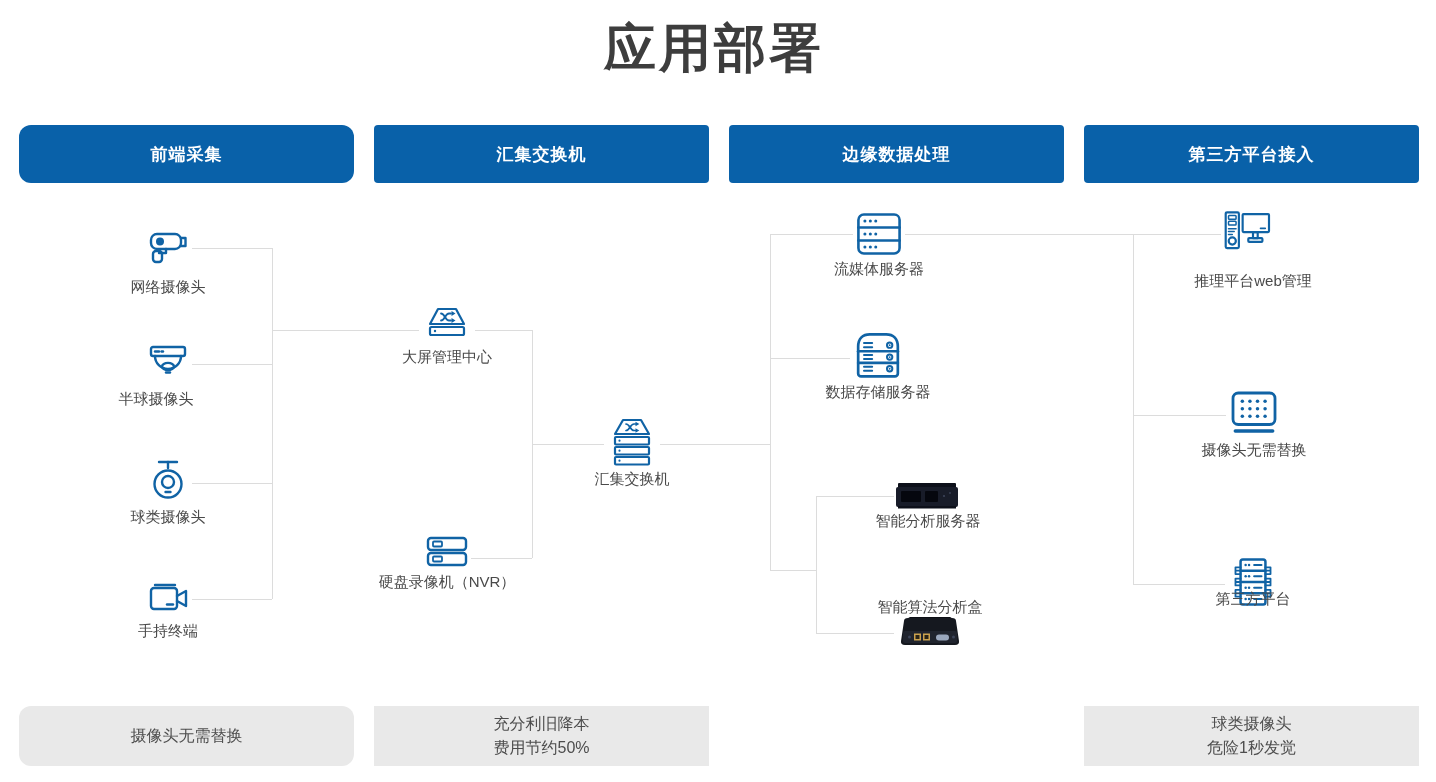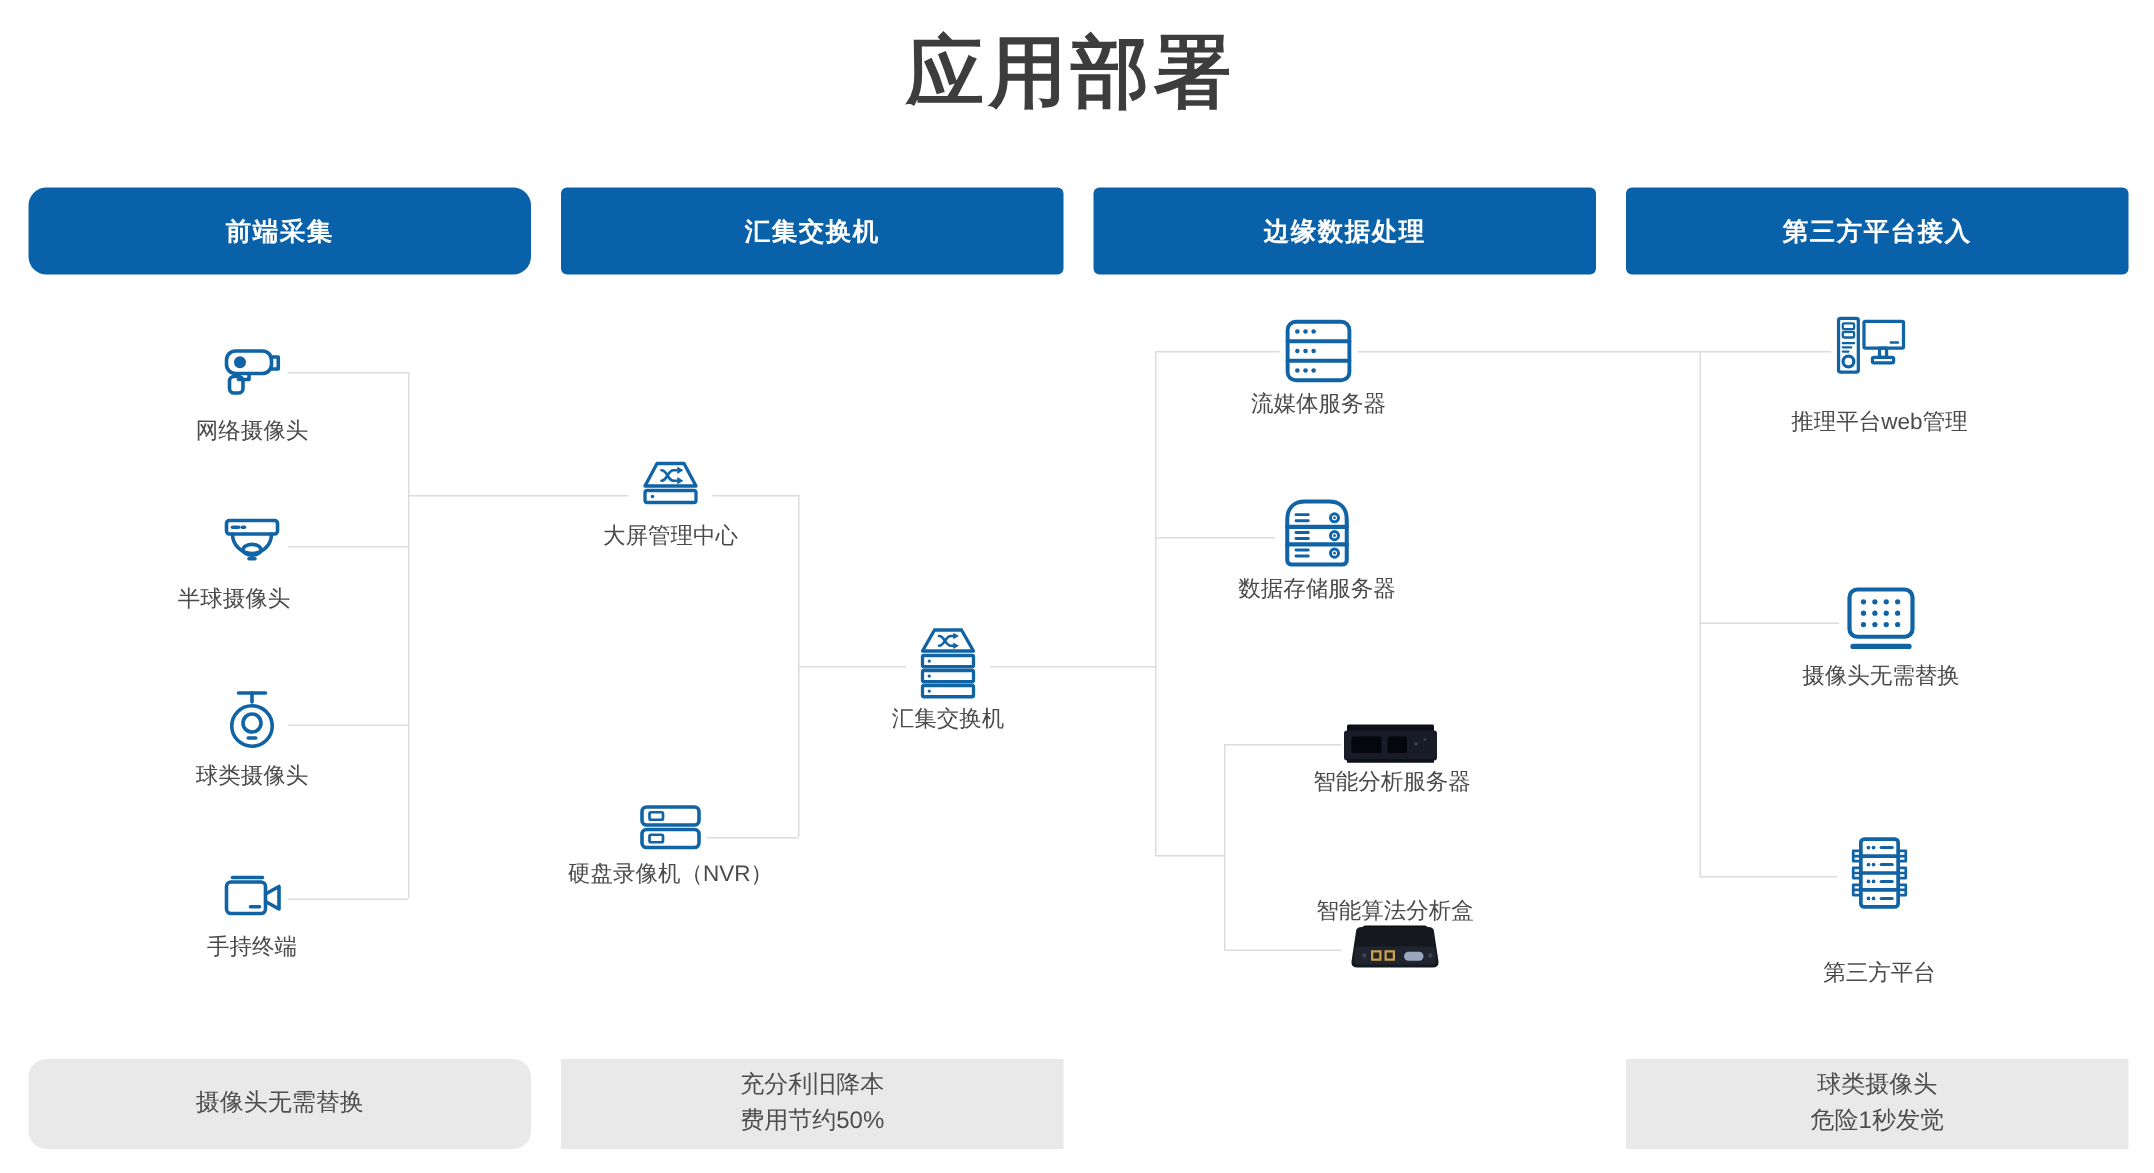--- a/index.html
+++ b/index.html
@@ -286,21 +286,21 @@
       <g stroke-width="1.6">
         <path d="M13,10 h-4.5 M13,13 h-4.5 M13,16 h-4.5 M8.5,10 v6"></path>
         <path d="M13,20 h-4.5 M13,23 h-4.5 M13,26 h-4.5 M8.5,20 v6"></path>
         <path d="M13,30 h-4.5 M13,33 h-4.5 M13,36 h-4.5 M8.5,30 v6"></path>
         <path d="M35,10 h4.5 M35,13 h4.5 M35,16 h4.5 M39.5,10 v6"></path>
         <path d="M35,20 h4.5 M35,23 h4.5 M35,26 h4.5 M39.5,20 v6"></path>
         <path d="M35,30 h4.5 M35,33 h4.5 M35,36 h4.5 M39.5,30 v6"></path>
       </g>
     </svg>
   </div>
-  <div class="label" style="left:1253px;top:639px;">第三方平台</div>
+  <div class="label" style="left:1253px;top:590px;">第三方平台</div>
 
   <div class="benefit c1">
     <div>摄像头无需替换</div>
     <div></div>
   </div>
   <div class="benefit c2">
     <div>充分利旧降本</div>
     <div>费用节约50%</div>
   </div>
   <div class="benefit c4">

